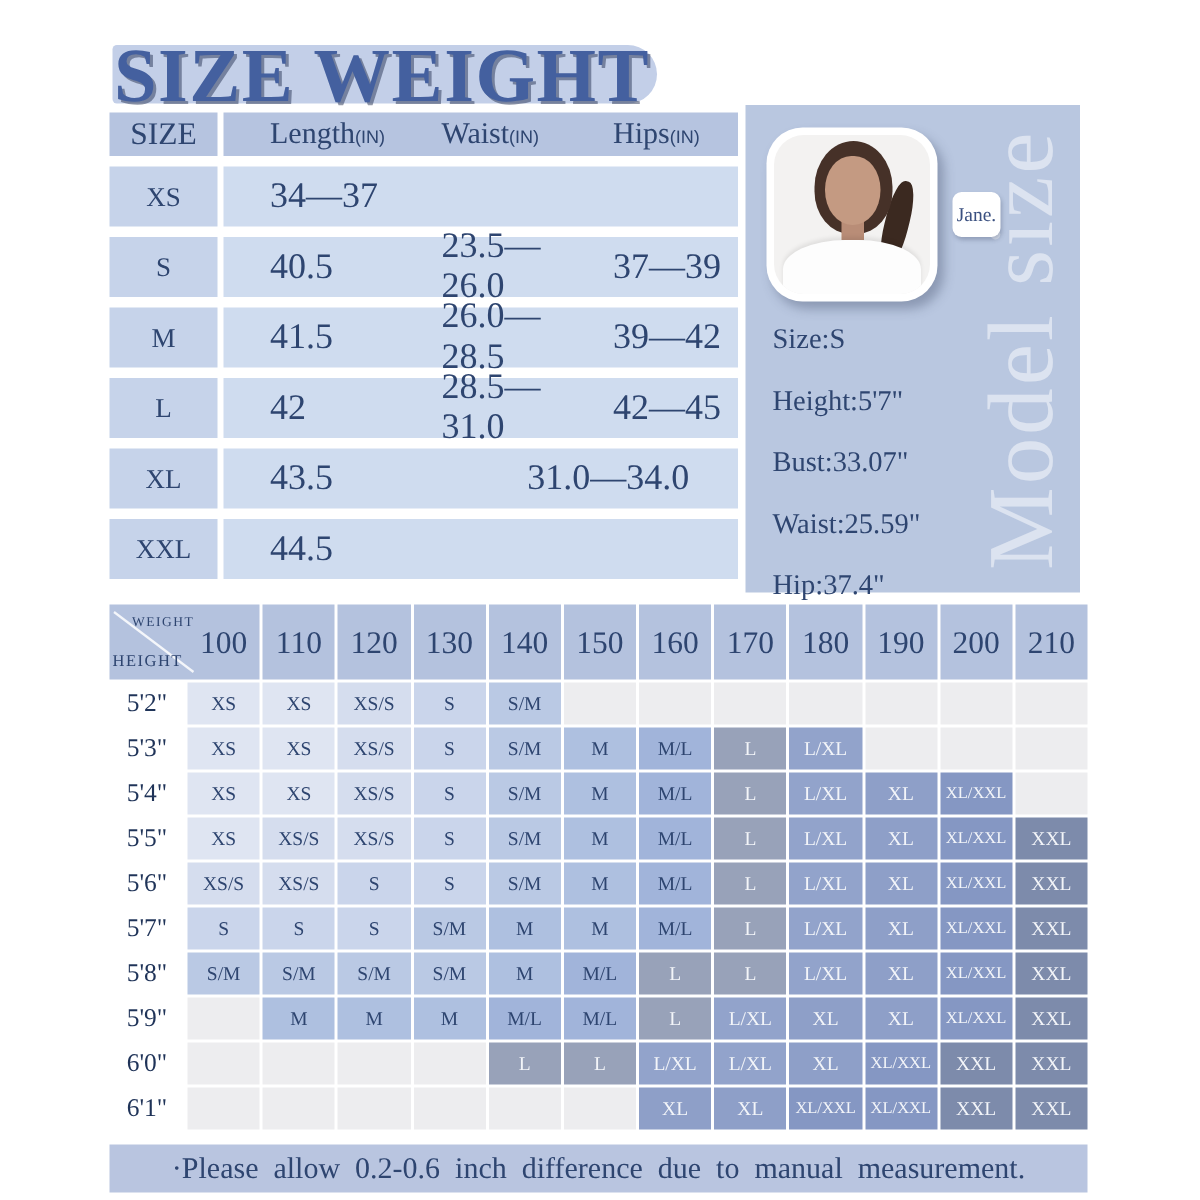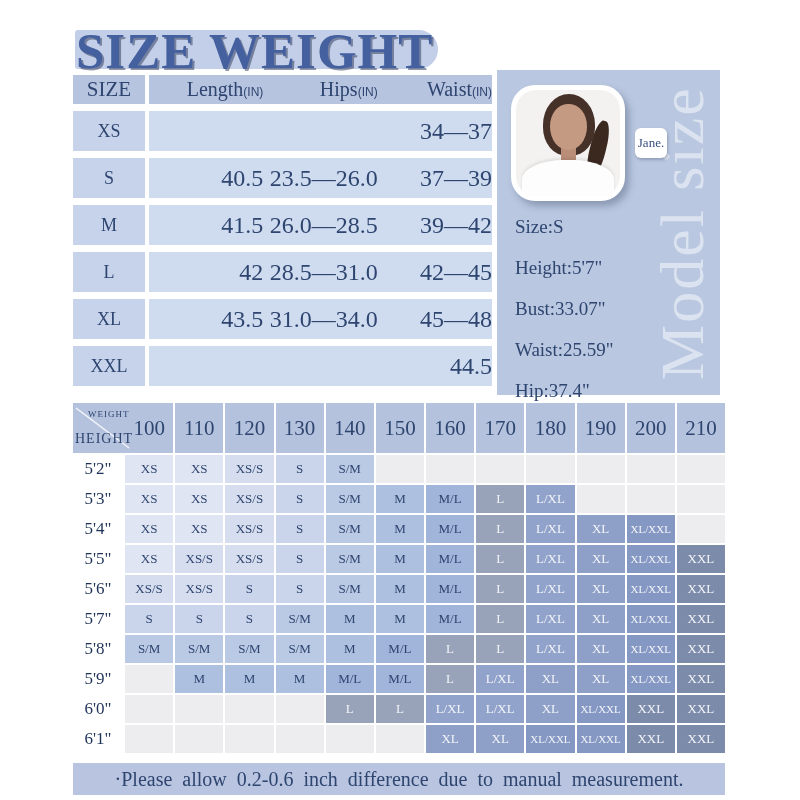--- a/index.html
+++ b/index.html
@@ -22,21 +22,21 @@
   }
 
   
   .size-table{position:absolute;left:73px;top:75px;width:419px;}
   .st-row{display:flex;margin-bottom:7px;}
   .st-size{
     width:72px;margin-right:4px;display:flex;align-items:center;justify-content:center;
     color:var(--dark-text);
   }
   .st-data{flex:1;display:flex;align-items:center;}
-  .st-data > span{flex:1;text-align:right;color:var(--dark-text);}
+  .st-data > span{flex:1;text-align:left;color:var(--dark-text);padding-left:31px;}
   .st-header .st-size{background:var(--table-header-bg);height:29px;font-size:21px;}
   .st-header .st-data{background:var(--table-header-bg);height:29px;font-size:20px;}
   .st-header .unit{font-family:"Liberation Sans",sans-serif;font-size:12px;}
   .st-body .st-size{background:var(--table-size-col-bg);height:40px;font-size:18px;}
   .st-body .st-data{background:var(--table-row-bg);height:40px;font-size:24px;}
 
   
   .panel{position:absolute;left:497px;top:70px;width:223px;height:325px;background:var(--panel-bg);}
   .photo-frame{
     position:absolute;left:14px;top:15px;width:114px;height:116px;background:#ffffff;
@@ -66,21 +66,21 @@
   .matrix{position:absolute;left:73px;top:403px;width:652px;}
   .mx-grid{
     display:grid;grid-template-columns:50px repeat(12,1fr);
     grid-template-rows:50px repeat(10,28px);gap:2px;
   }
   .mx-legend{
     grid-column:1 / 3;position:relative;background:var(--matrix-header-bg);color:var(--dark-text);
   }
   .legend-line{position:absolute;left:0;top:0;}
   .legend-top{position:absolute;left:15px;top:6px;font-size:9px;letter-spacing:1px;}
-  .legend-bottom{position:absolute;left:2px;bottom:6px;font-size:14px;letter-spacing:1px;}
+  .legend-bottom{position:absolute;left:2px;bottom:6px;font-size:11px;letter-spacing:1px;}
   .legend-100{position:absolute;right:0;top:0;width:48px;height:100%;display:flex;align-items:center;justify-content:center;font-size:21px;}
   .mx-wcell{
     background:var(--matrix-header-bg);color:var(--dark-text);
     display:flex;align-items:center;justify-content:center;font-size:21px;
   }
   .mx-hcell{
     background:var(--height-col-bg);color:#1f3358;
     display:flex;align-items:center;justify-content:center;font-size:17px;
   }
   .mx-cell{display:flex;align-items:center;justify-content:center;font-size:13px;}
@@ -100,22 +100,22 @@
 
   <div class="title-bar">
     <span class="title-text">SIZE WEIGHT</span>
   </div>
 
   <div class="size-table">
     <div class="st-row st-header">
       <div class="st-size">SIZE</div>
       <div class="st-data" id="st-cols">
           <span class="st-col-label"><span>Length</span><span class="unit">(IN)</span></span>
+          <span class="st-col-label"><span>Waist</span><span class="unit">(IN)</span></span>
           <span class="st-col-label"><span>Hips</span><span class="unit">(IN)</span></span>
-          <span class="st-col-label"><span>Waist</span><span class="unit">(IN)</span></span>
         </div>
     </div>
     <div class="st-body" id="st-body">
         <div class="st-row">
           <div class="st-size">XS</div>
           <div class="st-data">
             <span>34—37</span>
           </div>
         </div>
         <div class="st-row">
@@ -140,21 +140,20 @@
             <span>42</span>
             <span>28.5—31.0</span>
             <span>42—45</span>
           </div>
         </div>
         <div class="st-row">
           <div class="st-size">XL</div>
           <div class="st-data">
             <span>43.5</span>
             <span>31.0—34.0</span>
-            <span>45—48</span>
           </div>
         </div>
         <div class="st-row">
           <div class="st-size">XXL</div>
           <div class="st-data">
             <span>44.5</span>
           </div>
         </div>
       </div>
   </div>

